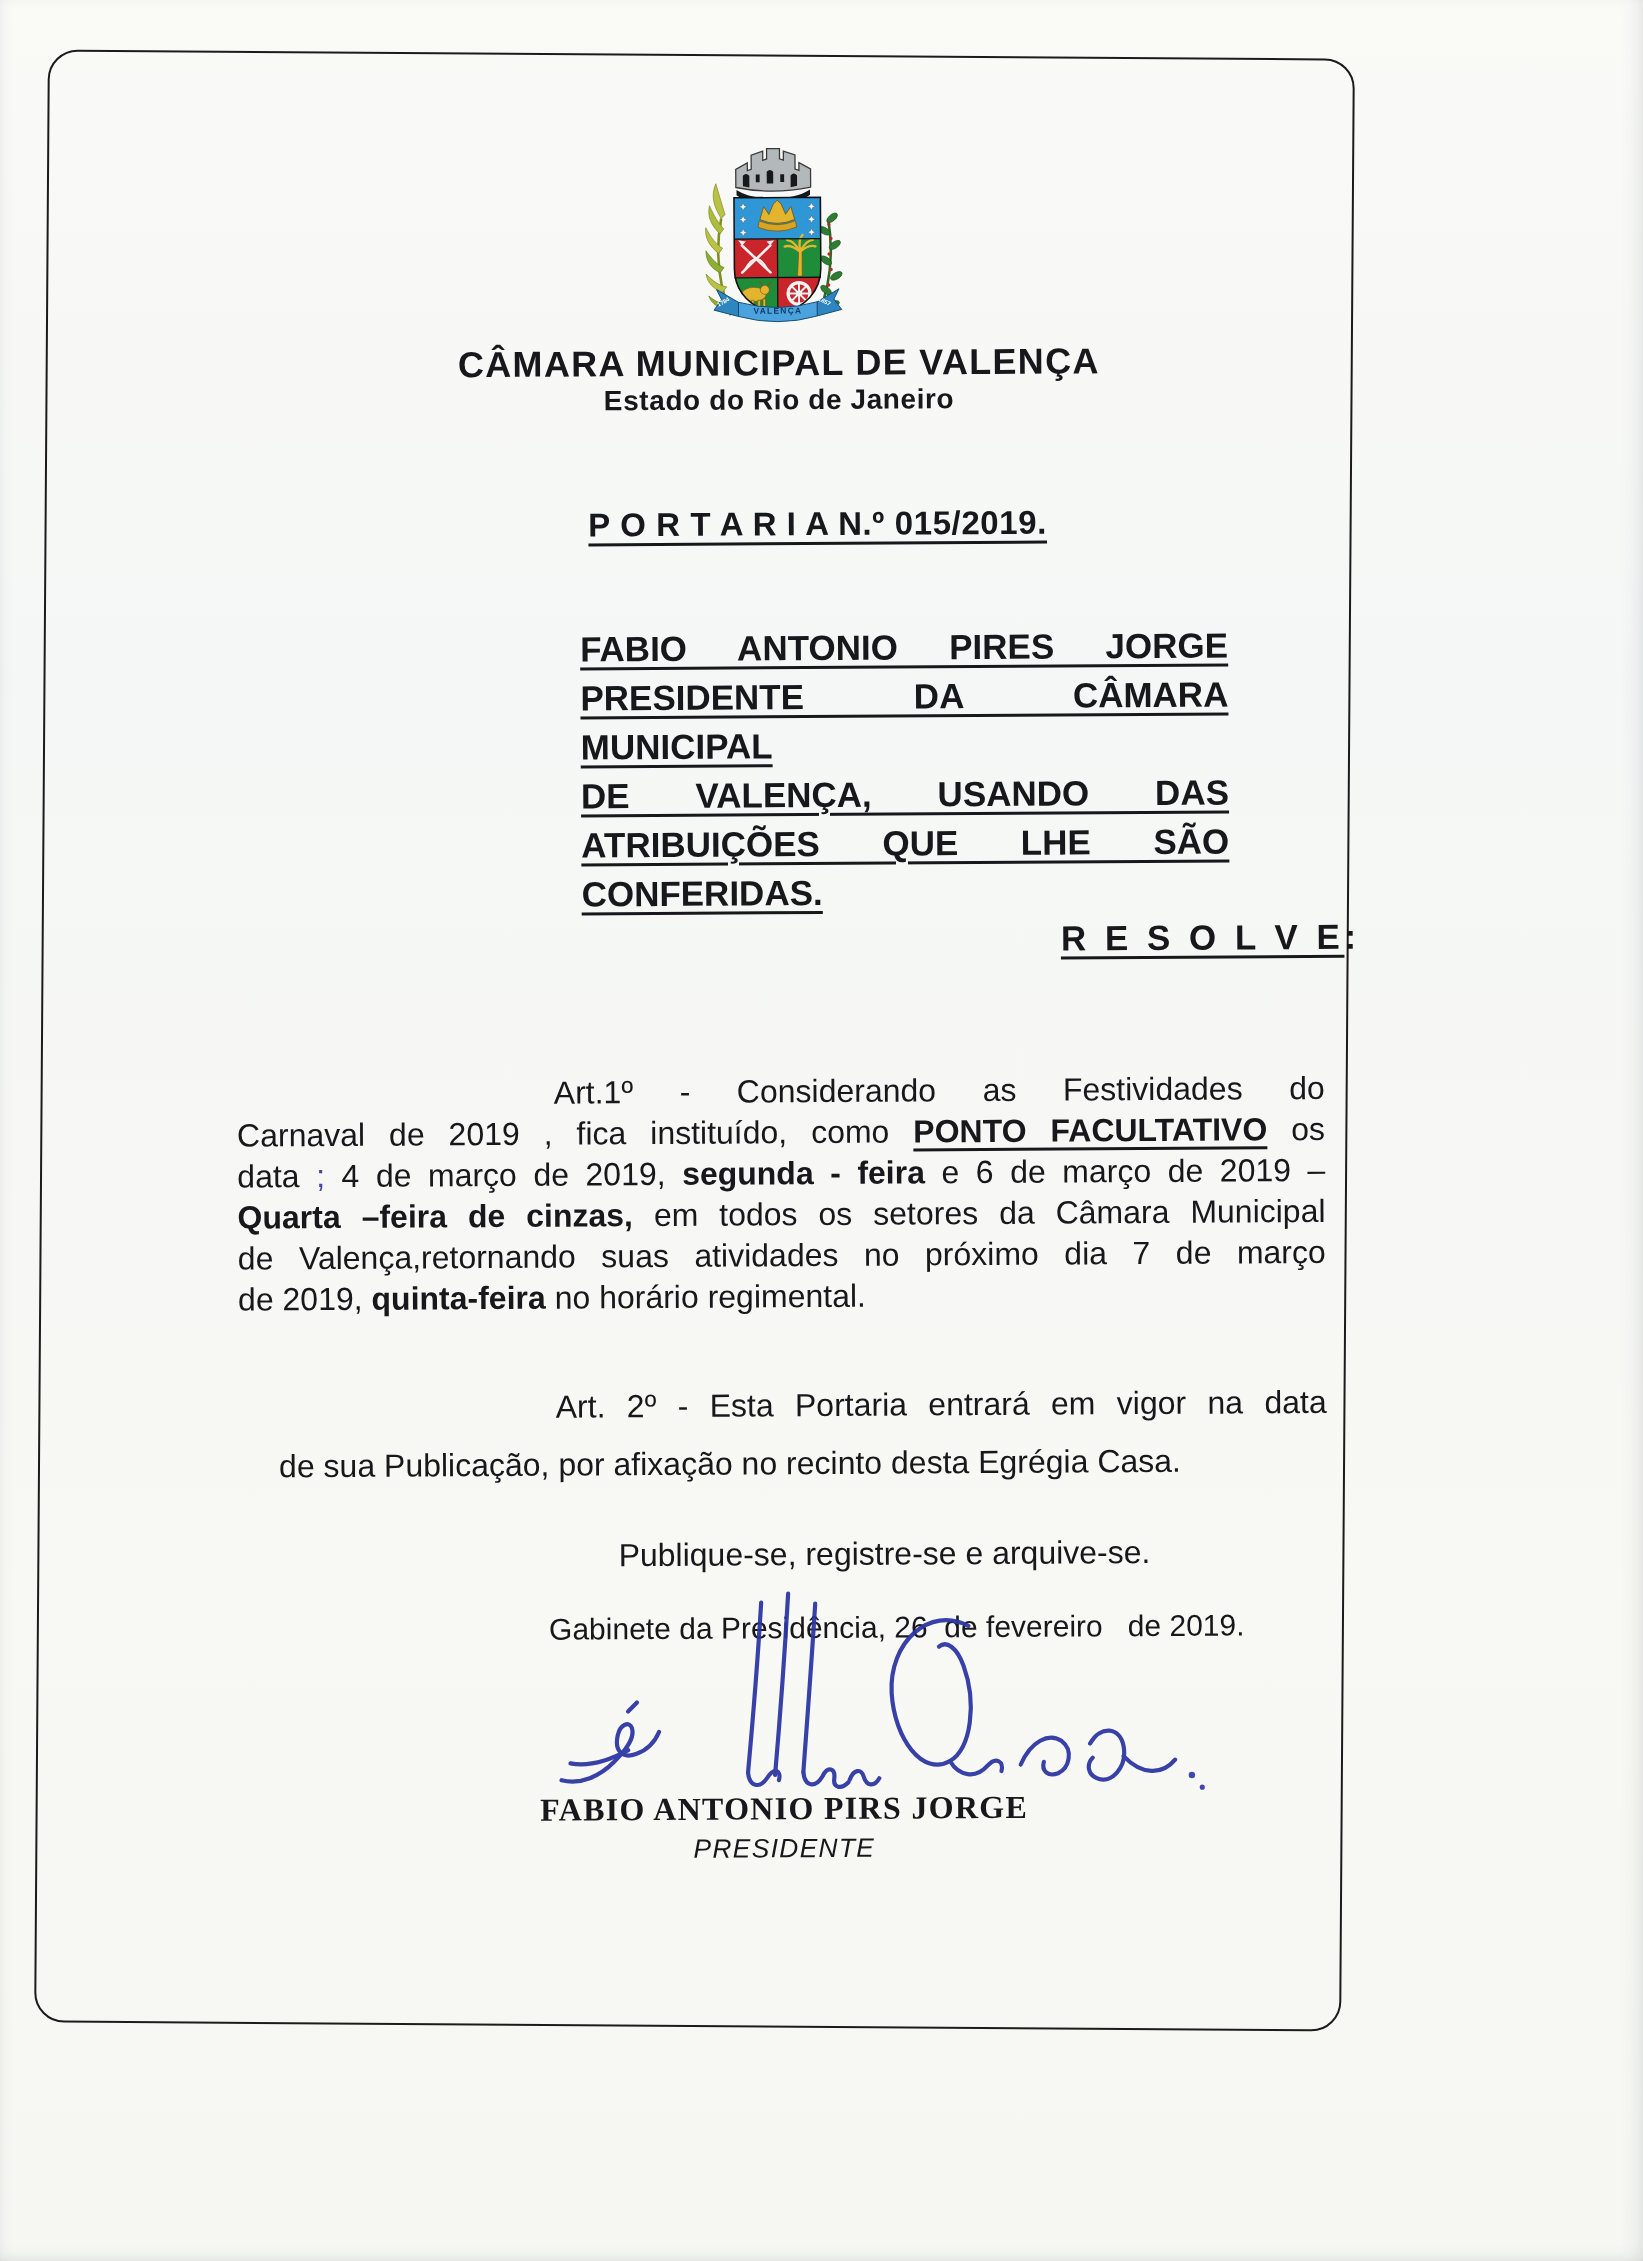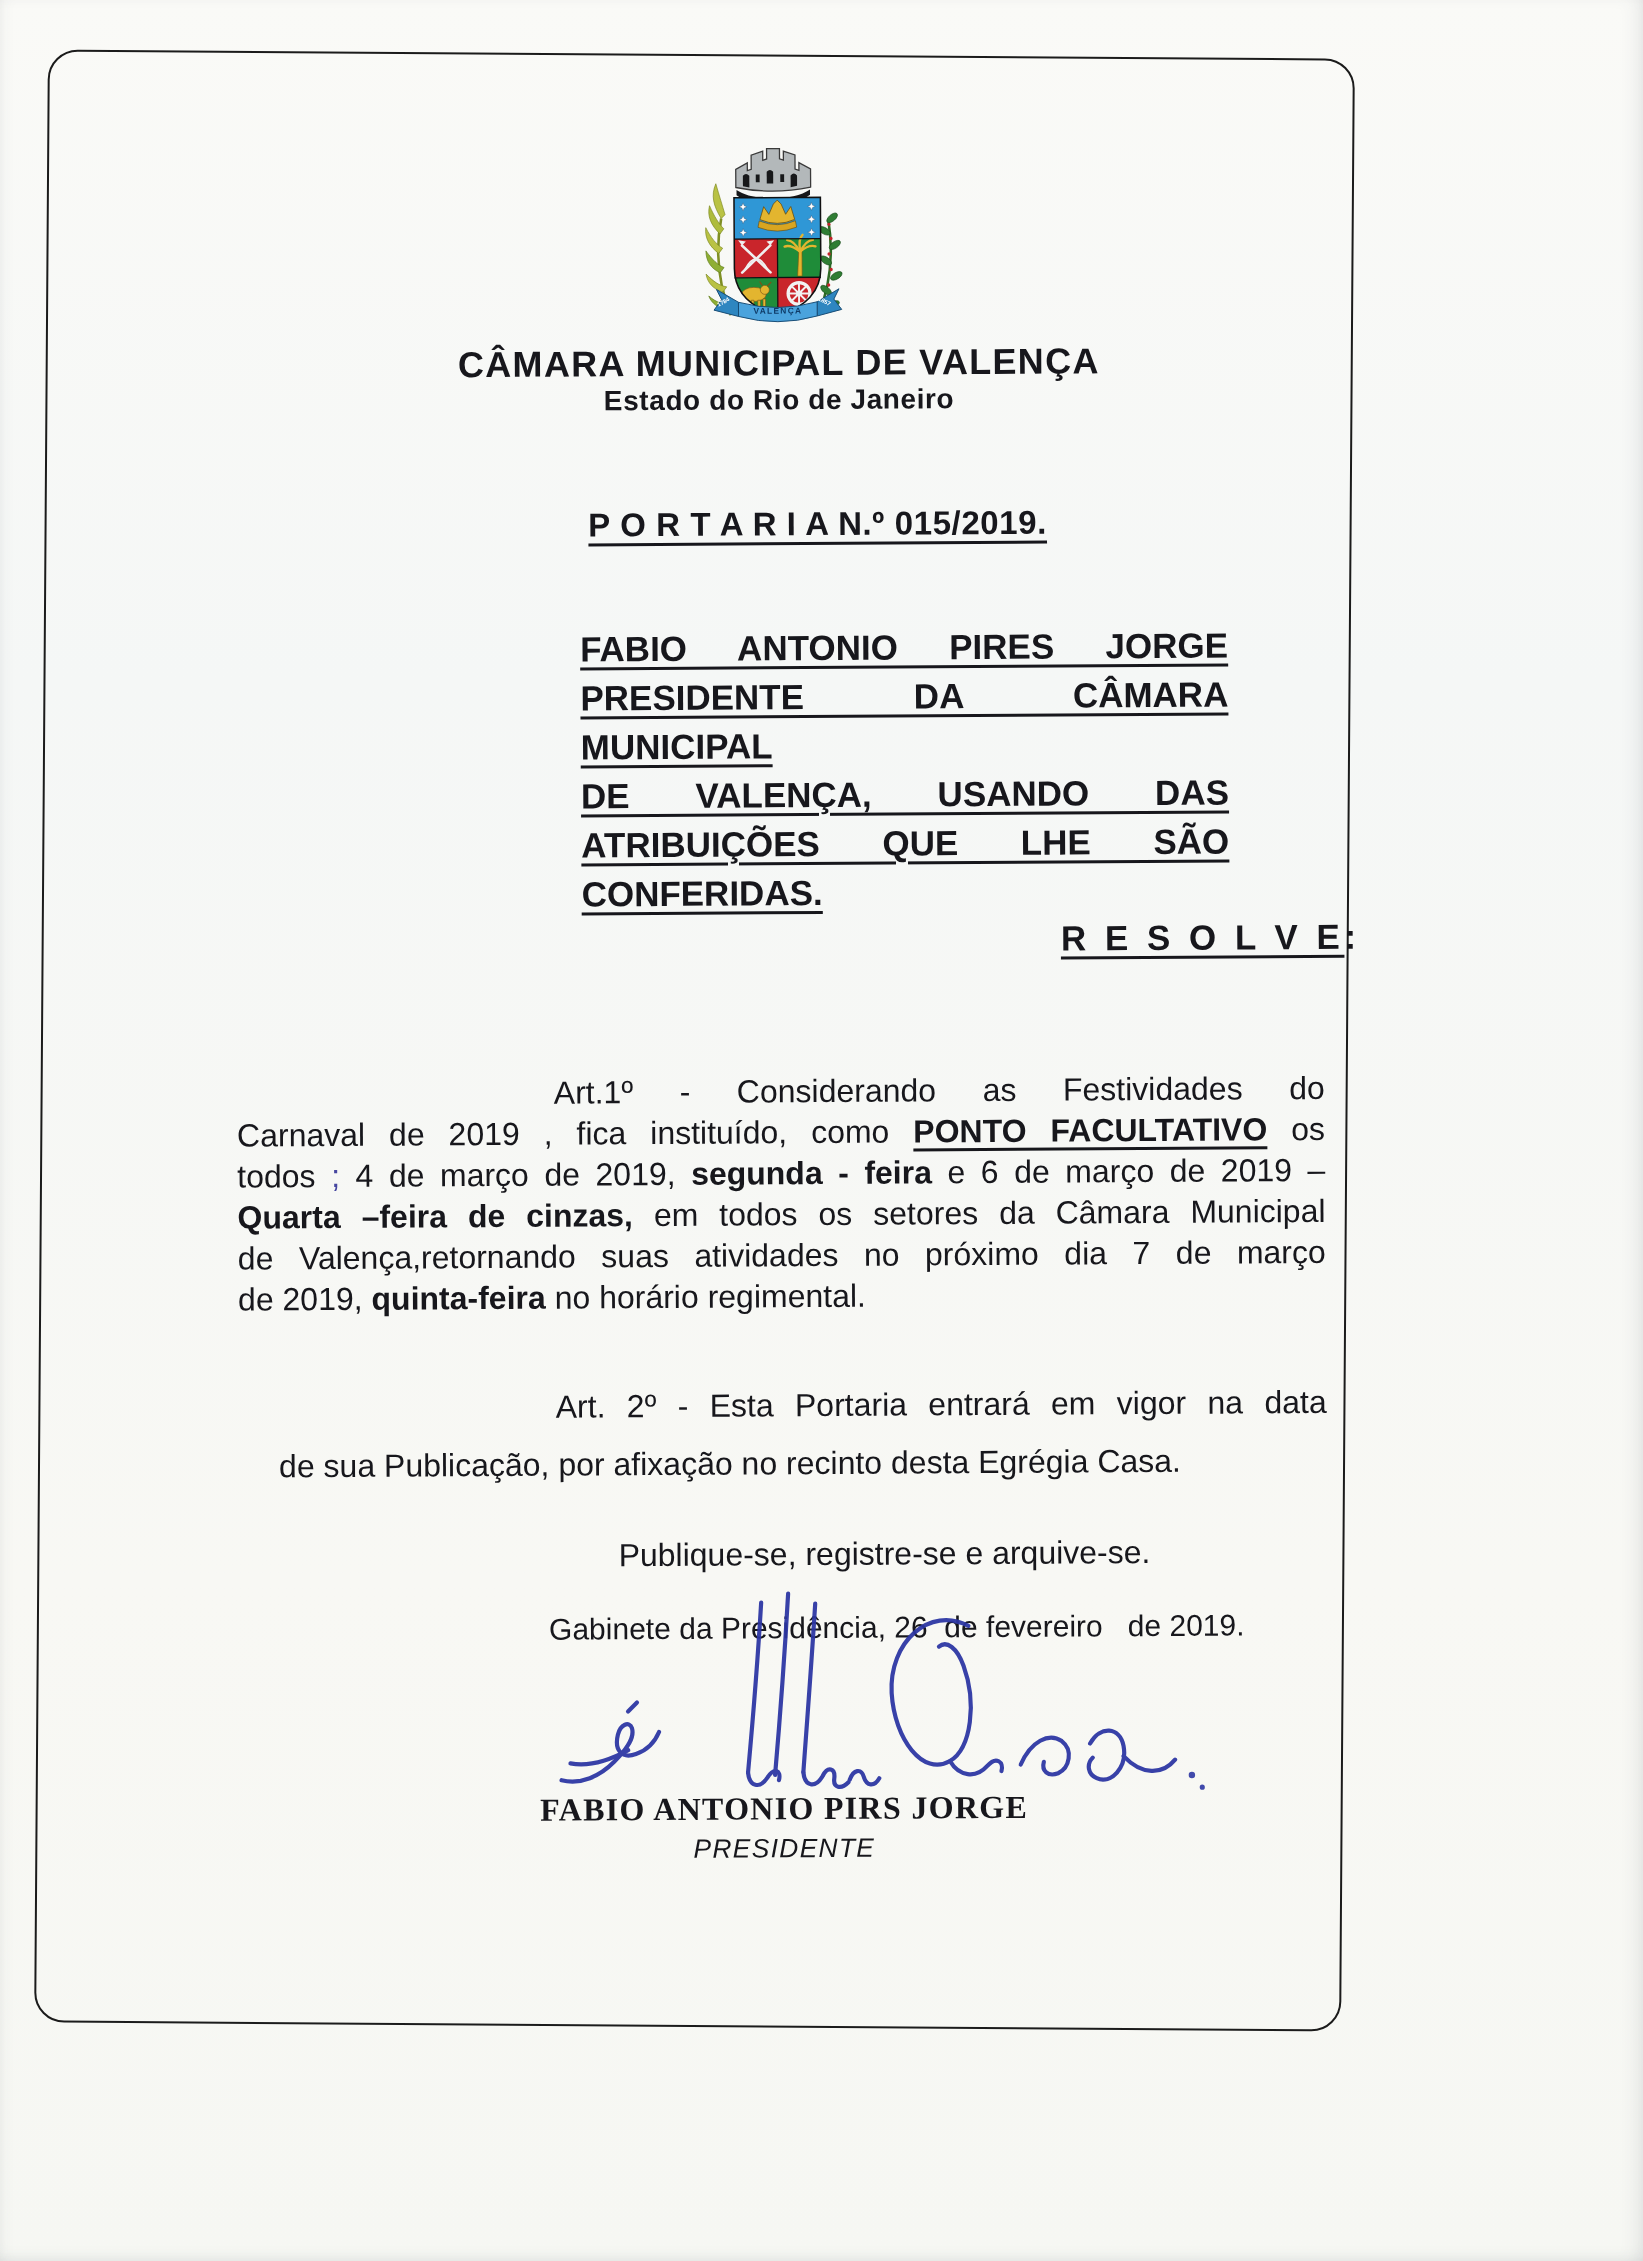--- a/index.html
+++ b/index.html
@@ -200,21 +200,21 @@
       <div class="pl">CONFERIDAS.</div>
     </div>
 
     <div class="resolve">
       <span class="uword">R E S O L V E</span><span>:</span>
     </div>
 
     <div class="art1">
       <div class="indent jl"><span>Art.1º - Considerando as Festividades do</span></div>
       <div class="jl"><span>Carnaval de 2019 , fica instituído, como </span><span class="b u">PONTO FACULTATIVO</span><span> os</span></div>
-      <div class="jl"><span>todos </span><span style="color: rgb(70, 70, 160);">;</span><span> 4 de março de 2019, </span><span class="b">segunda - feira</span><span> e 6 de março de 2019 –</span></div>
+      <div class="jl"><span>data </span><span style="color: rgb(70, 70, 160);">;</span><span> 4 de março de 2019, </span><span class="b">segunda - feira</span><span> e 6 de março de 2019 –</span></div>
       <div class="jl"><span class="b">Quarta –feira de cinzas,</span><span> em todos os setores da Câmara Municipal</span></div>
       <div class="jl"><span>de Valença,retornando suas atividades no próximo dia 7 de março</span></div>
       <div><span>de 2019, </span><span class="b">quinta-feira</span><span> no horário regimental.</span></div>
     </div>
 
     <div class="art2-l1 jl">Art. 2º - Esta Portaria entrará em vigor na data</div>
     <div class="art2-l2">de sua Publicação, por afixação no recinto desta Egrégia Casa.</div>
 
     <div class="publique">Publique-se, registre-se e arquive-se.</div>
     <div class="gabinete">Gabinete da Presidência, 26  de fevereiro   de 2019.</div>

